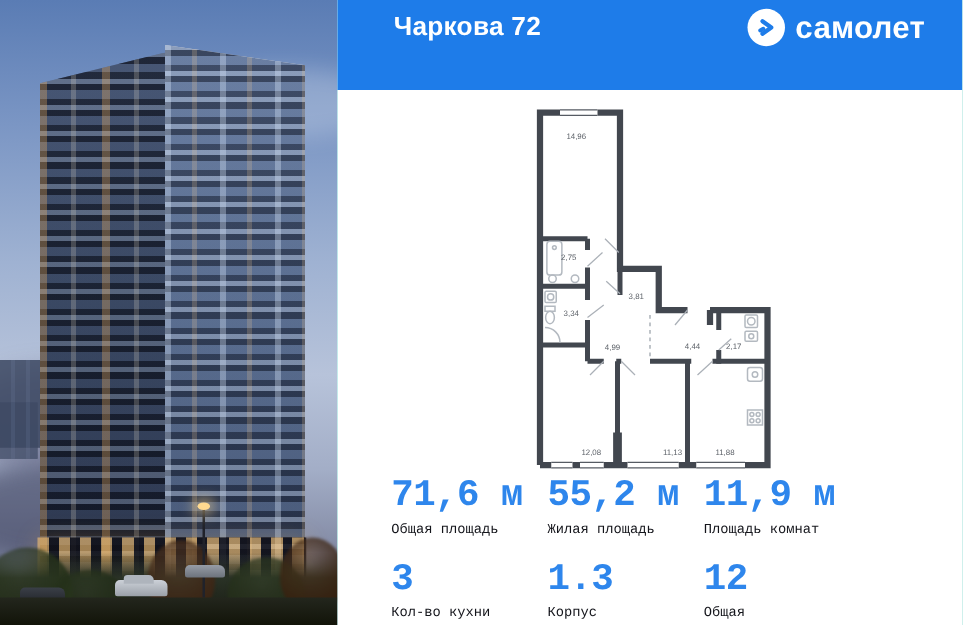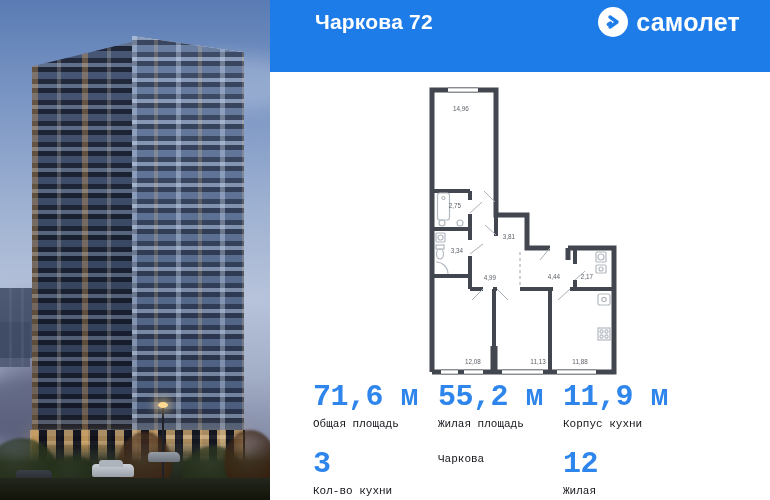--- a/index.html
+++ b/index.html
@@ -198,29 +198,30 @@
       <div class="stat">
         <div class="num">71,6 м</div>
         <div class="lbl">Общая площадь</div>
       </div>
       <div class="stat">
         <div class="num">55,2 м</div>
         <div class="lbl">Жилая площадь</div>
       </div>
       <div class="stat">
         <div class="num">11,9 м</div>
-        <div class="lbl">Корпус кухни</div>
+        <div class="lbl">Площадь комнат</div>
       </div>
       <div class="stat">
         <div class="num">3</div>
         <div class="lbl">Кол-во кухни</div>
       </div>
       <div class="stat">
-        <div class="lbl">Чаркова</div>
+        <div class="num">1.3</div>
+        <div class="lbl">Корпус</div>
       </div>
       <div class="stat">
         <div class="num">12</div>
-        <div class="lbl">Жилая</div>
+        <div class="lbl">Общая</div>
       </div>
     </div>
 
   </div>
 </div>
 
 </body></html>

